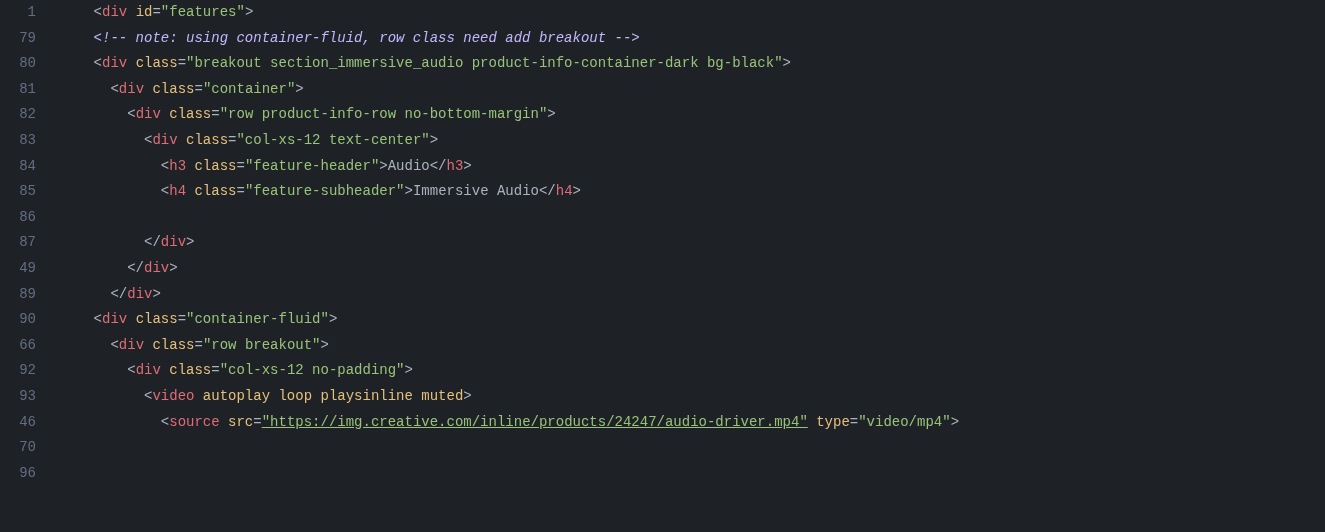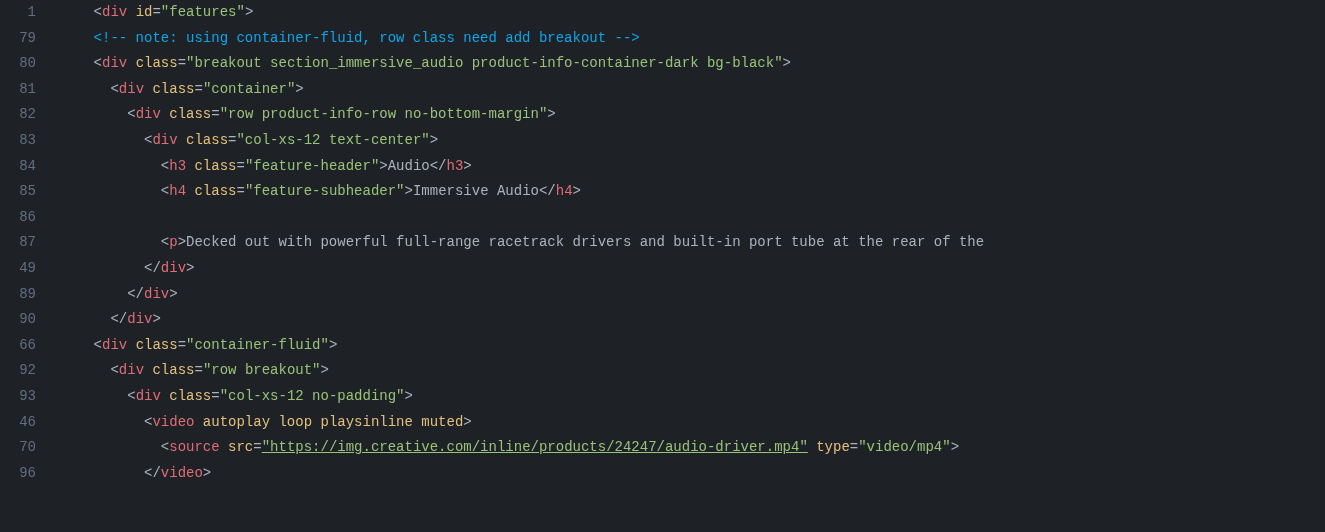--- a/index.html
+++ b/index.html
@@ -78,32 +78,30 @@
       <div class="line-number">90</div>
       <div class="line-number">66</div>
       <div class="line-number">92</div>
       <div class="line-number">93</div>
       <div class="line-number">46</div>
       <div class="line-number">70</div>
       <div class="line-number">96</div>
     </div>
   <div class="code-content">
   <div class="code-line"><span style="color: rgb(171, 178, 191);">    </span><span style="color: rgb(171, 178, 191);">&lt;</span><span style="color: rgb(224, 108, 117);">div</span><span style="color: rgb(171, 178, 191);"> </span><span style="color: rgb(229, 192, 123);">id</span><span style="color: rgb(171, 178, 191);">=</span><span style="color: rgb(152, 195, 121);">"features"</span><span style="color: rgb(171, 178, 191);">&gt;</span></div>
-      <div class="code-line"><span style="color: rgb(171, 178, 191);">    </span><span style="color: #0ea5e9; ">&lt;!-- note: using container-fluid, row class need add breakout --&gt;</span></div>
+      <div class="code-line"><span style="color: rgb(171, 178, 191);">    </span><span style="color: #c4b5fd; font-style: italic;">&lt;!-- note: using container-fluid, row class need add breakout --&gt;</span></div>
       <div class="code-line"><span style="color: rgb(171, 178, 191);">    </span><span style="color: rgb(171, 178, 191);">&lt;</span><span style="color: rgb(224, 108, 117);">div</span><span style="color: rgb(171, 178, 191);"> </span><span style="color: rgb(229, 192, 123);">class</span><span style="color: rgb(171, 178, 191);">=</span><span style="color: rgb(152, 195, 121);">"breakout section_immersive_audio product-info-container-dark bg-black"</span><span style="color: rgb(171, 178, 191);">&gt;</span></div>
       <div class="code-line"><span style="color: rgb(171, 178, 191);">      </span><span style="color: rgb(171, 178, 191);">&lt;</span><span style="color: rgb(224, 108, 117);">div</span><span style="color: rgb(171, 178, 191);"> </span><span style="color: rgb(229, 192, 123);">class</span><span style="color: rgb(171, 178, 191);">=</span><span style="color: rgb(152, 195, 121);">"container"</span><span style="color: rgb(171, 178, 191);">&gt;</span></div>
       <div class="code-line"><span style="color: rgb(171, 178, 191);">        </span><span style="color: rgb(171, 178, 191);">&lt;</span><span style="color: rgb(224, 108, 117);">div</span><span style="color: rgb(171, 178, 191);"> </span><span style="color: rgb(229, 192, 123);">class</span><span style="color: rgb(171, 178, 191);">=</span><span style="color: rgb(152, 195, 121);">"row product-info-row no-bottom-margin"</span><span style="color: rgb(171, 178, 191);">&gt;</span></div>
       <div class="code-line"><span style="color: rgb(171, 178, 191);">          </span><span style="color: rgb(171, 178, 191);">&lt;</span><span style="color: rgb(224, 108, 117);">div</span><span style="color: rgb(171, 178, 191);"> </span><span style="color: rgb(229, 192, 123);">class</span><span style="color: rgb(171, 178, 191);">=</span><span style="color: rgb(152, 195, 121);">"col-xs-12 text-center"</span><span style="color: rgb(171, 178, 191);">&gt;</span></div>
       <div class="code-line"><span style="color: rgb(171, 178, 191);">            </span><span style="color: rgb(171, 178, 191);">&lt;</span><span style="color: rgb(224, 108, 117);">h3</span><span style="color: rgb(171, 178, 191);"> </span><span style="color: rgb(229, 192, 123);">class</span><span style="color: rgb(171, 178, 191);">=</span><span style="color: rgb(152, 195, 121);">"feature-header"</span><span style="color: rgb(171, 178, 191);">&gt;</span><span style="color: rgb(171, 178, 191);">Audio</span><span style="color: rgb(171, 178, 191);">&lt;/</span><span style="color: rgb(224, 108, 117);">h3</span><span style="color: rgb(171, 178, 191);">&gt;</span></div>
       <div class="code-line"><span style="color: rgb(171, 178, 191);">            </span><span style="color: rgb(171, 178, 191);">&lt;</span><span style="color: rgb(224, 108, 117);">h4</span><span style="color: rgb(171, 178, 191);"> </span><span style="color: rgb(229, 192, 123);">class</span><span style="color: rgb(171, 178, 191);">=</span><span style="color: rgb(152, 195, 121);">"feature-subheader"</span><span style="color: rgb(171, 178, 191);">&gt;</span><span style="color: rgb(171, 178, 191);">Immersive Audio</span><span style="color: rgb(171, 178, 191);">&lt;/</span><span style="color: rgb(224, 108, 117);">h4</span><span style="color: rgb(171, 178, 191);">&gt;</span></div>
       <div class="code-line">&nbsp;</div>
-      <div class="code-line"><span style="color: rgb(171, 178, 191);">            </span><span style="color: rgb(171, 178, 191);">&lt;</span><span style="color: rgb(224, 108, 117);">p</span><span style="color: rgb(171, 178, 191);">&gt;</span><span style="color: rgb(171, 178, 191);">Decked out with powerful full-range racetrack drivers and built-in port tube at the rear of the</span></div>
       <div class="code-line"><span style="color: rgb(171, 178, 191);">          </span><span style="color: rgb(171, 178, 191);">&lt;/</span><span style="color: rgb(224, 108, 117);">div</span><span style="color: rgb(171, 178, 191);">&gt;</span></div>
       <div class="code-line"><span style="color: rgb(171, 178, 191);">        </span><span style="color: rgb(171, 178, 191);">&lt;/</span><span style="color: rgb(224, 108, 117);">div</span><span style="color: rgb(171, 178, 191);">&gt;</span></div>
       <div class="code-line"><span style="color: rgb(171, 178, 191);">      </span><span style="color: rgb(171, 178, 191);">&lt;/</span><span style="color: rgb(224, 108, 117);">div</span><span style="color: rgb(171, 178, 191);">&gt;</span></div>
       <div class="code-line"><span style="color: rgb(171, 178, 191);">    </span><span style="color: rgb(171, 178, 191);">&lt;</span><span style="color: rgb(224, 108, 117);">div</span><span style="color: rgb(171, 178, 191);"> </span><span style="color: rgb(229, 192, 123);">class</span><span style="color: rgb(171, 178, 191);">=</span><span style="color: rgb(152, 195, 121);">"container-fluid"</span><span style="color: rgb(171, 178, 191);">&gt;</span></div>
       <div class="code-line"><span style="color: rgb(171, 178, 191);">      </span><span style="color: rgb(171, 178, 191);">&lt;</span><span style="color: rgb(224, 108, 117);">div</span><span style="color: rgb(171, 178, 191);"> </span><span style="color: rgb(229, 192, 123);">class</span><span style="color: rgb(171, 178, 191);">=</span><span style="color: rgb(152, 195, 121);">"row breakout"</span><span style="color: rgb(171, 178, 191);">&gt;</span></div>
       <div class="code-line"><span style="color: rgb(171, 178, 191);">        </span><span style="color: rgb(171, 178, 191);">&lt;</span><span style="color: rgb(224, 108, 117);">div</span><span style="color: rgb(171, 178, 191);"> </span><span style="color: rgb(229, 192, 123);">class</span><span style="color: rgb(171, 178, 191);">=</span><span style="color: rgb(152, 195, 121);">"col-xs-12 no-padding"</span><span style="color: rgb(171, 178, 191);">&gt;</span></div>
       <div class="code-line"><span style="color: rgb(171, 178, 191);">          </span><span style="color: rgb(171, 178, 191);">&lt;</span><span style="color: rgb(224, 108, 117);">video</span><span style="color: rgb(171, 178, 191);"> </span><span style="color: rgb(229, 192, 123);">autoplay</span><span style="color: rgb(171, 178, 191);"> </span><span style="color: rgb(229, 192, 123);">loop</span><span style="color: rgb(171, 178, 191);"> </span><span style="color: rgb(229, 192, 123);">playsinline</span><span style="color: rgb(171, 178, 191);"> </span><span style="color: rgb(229, 192, 123);">muted</span><span style="color: rgb(171, 178, 191);">&gt;</span></div>
       <div class="code-line"><span style="color: rgb(171, 178, 191);">            </span><span style="color: rgb(171, 178, 191);">&lt;</span><span style="color: rgb(224, 108, 117);">source</span><span style="color: rgb(171, 178, 191);"> </span><span style="color: rgb(229, 192, 123);">src</span><span style="color: rgb(171, 178, 191);">=</span><span style="color: rgb(152, 195, 121); text-decoration: underline;">"https://img.creative.com/inline/products/24247/audio-driver.mp4"</span><span style="color: rgb(171, 178, 191);"> </span><span style="color: rgb(229, 192, 123);">type</span><span style="color: rgb(171, 178, 191);">=</span><span style="color: rgb(152, 195, 121);">"video/mp4"</span><span style="color: rgb(171, 178, 191);">&gt;</span></div>
-      <div class="code-line"><span style="color: rgb(171, 178, 191);">          </span><span style="color: rgb(171, 178, 191);">&lt;/</span><span style="color: rgb(224, 108, 117);">video</span><span style="color: rgb(171, 178, 191);">&gt;</span></div>
     </div>
 </div>
 
 </body></html>

